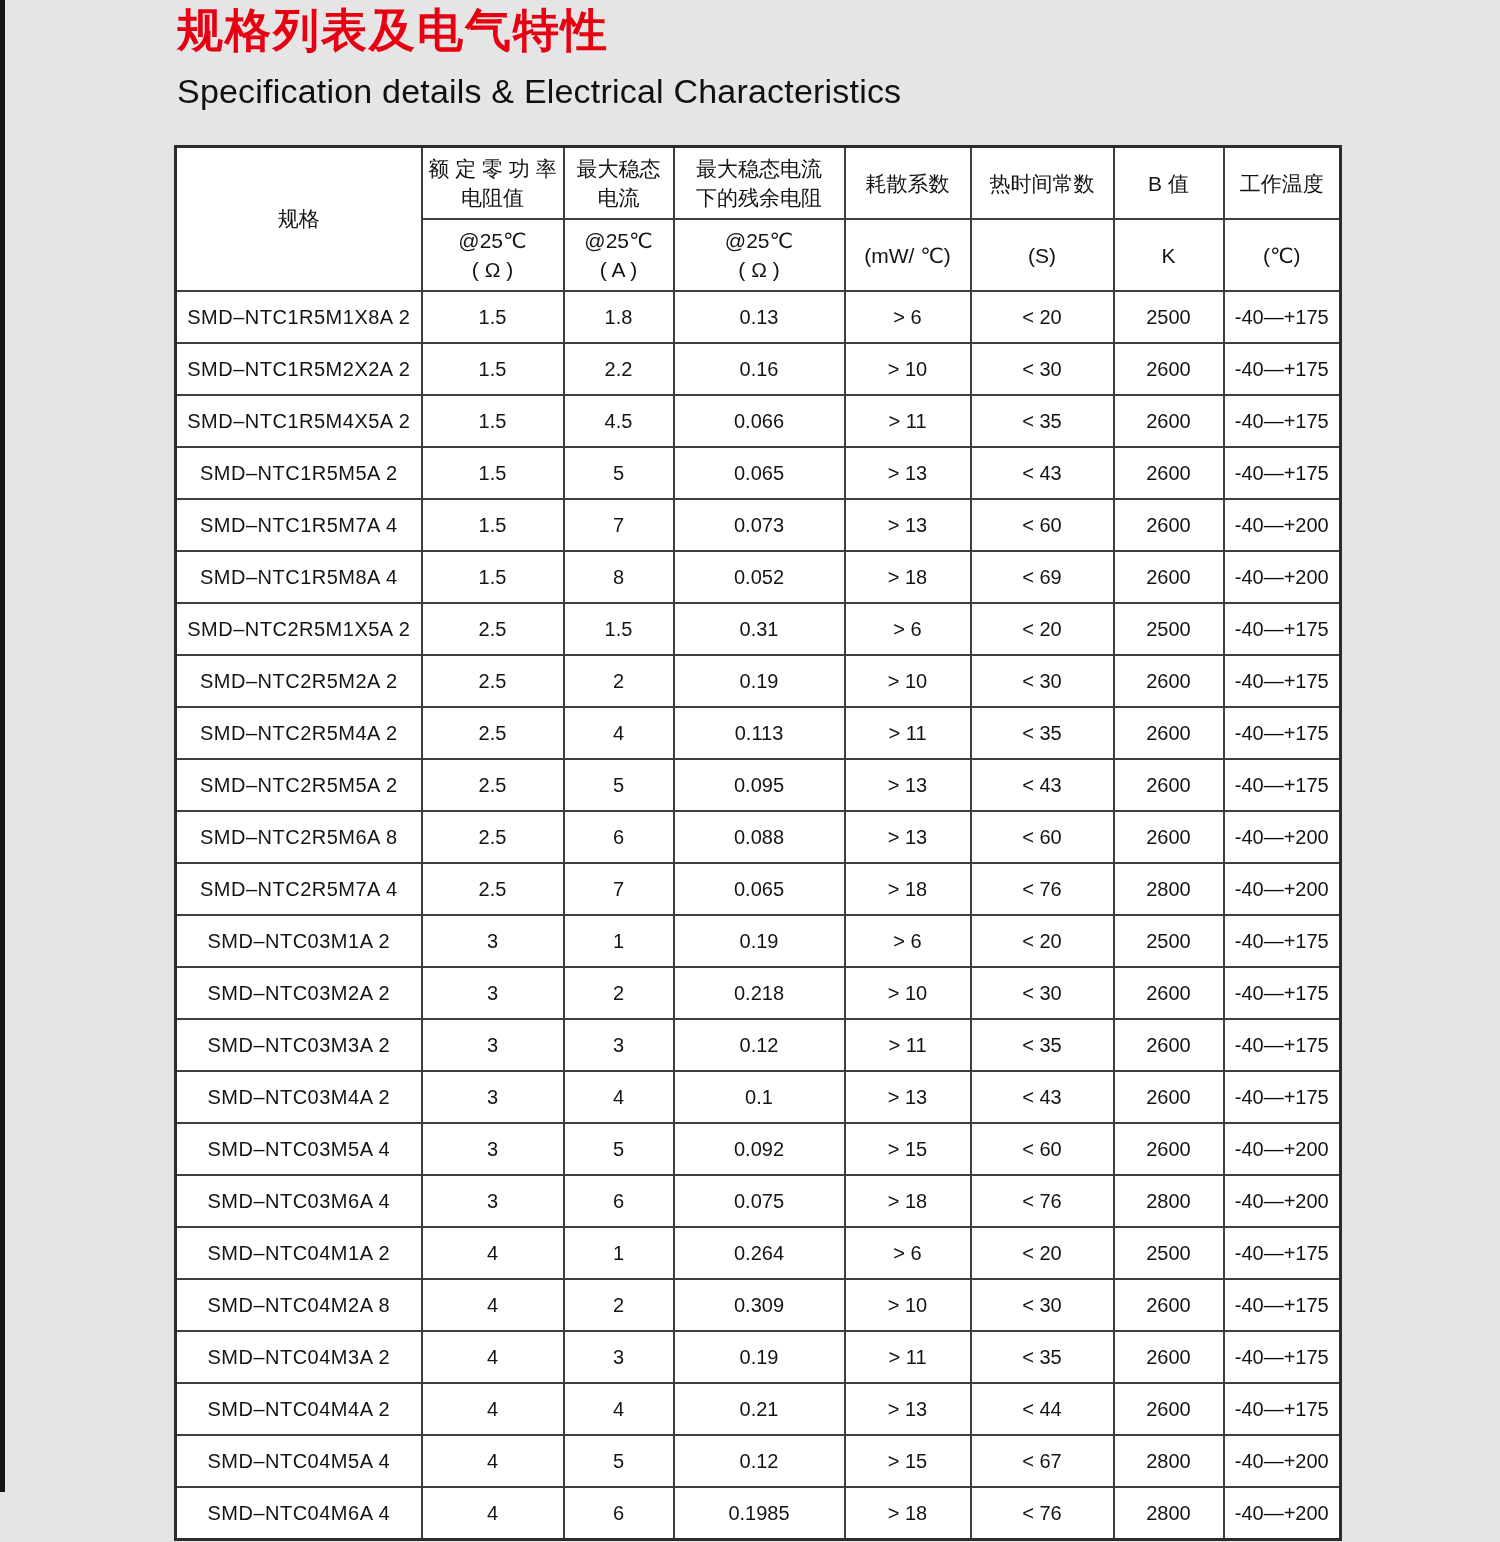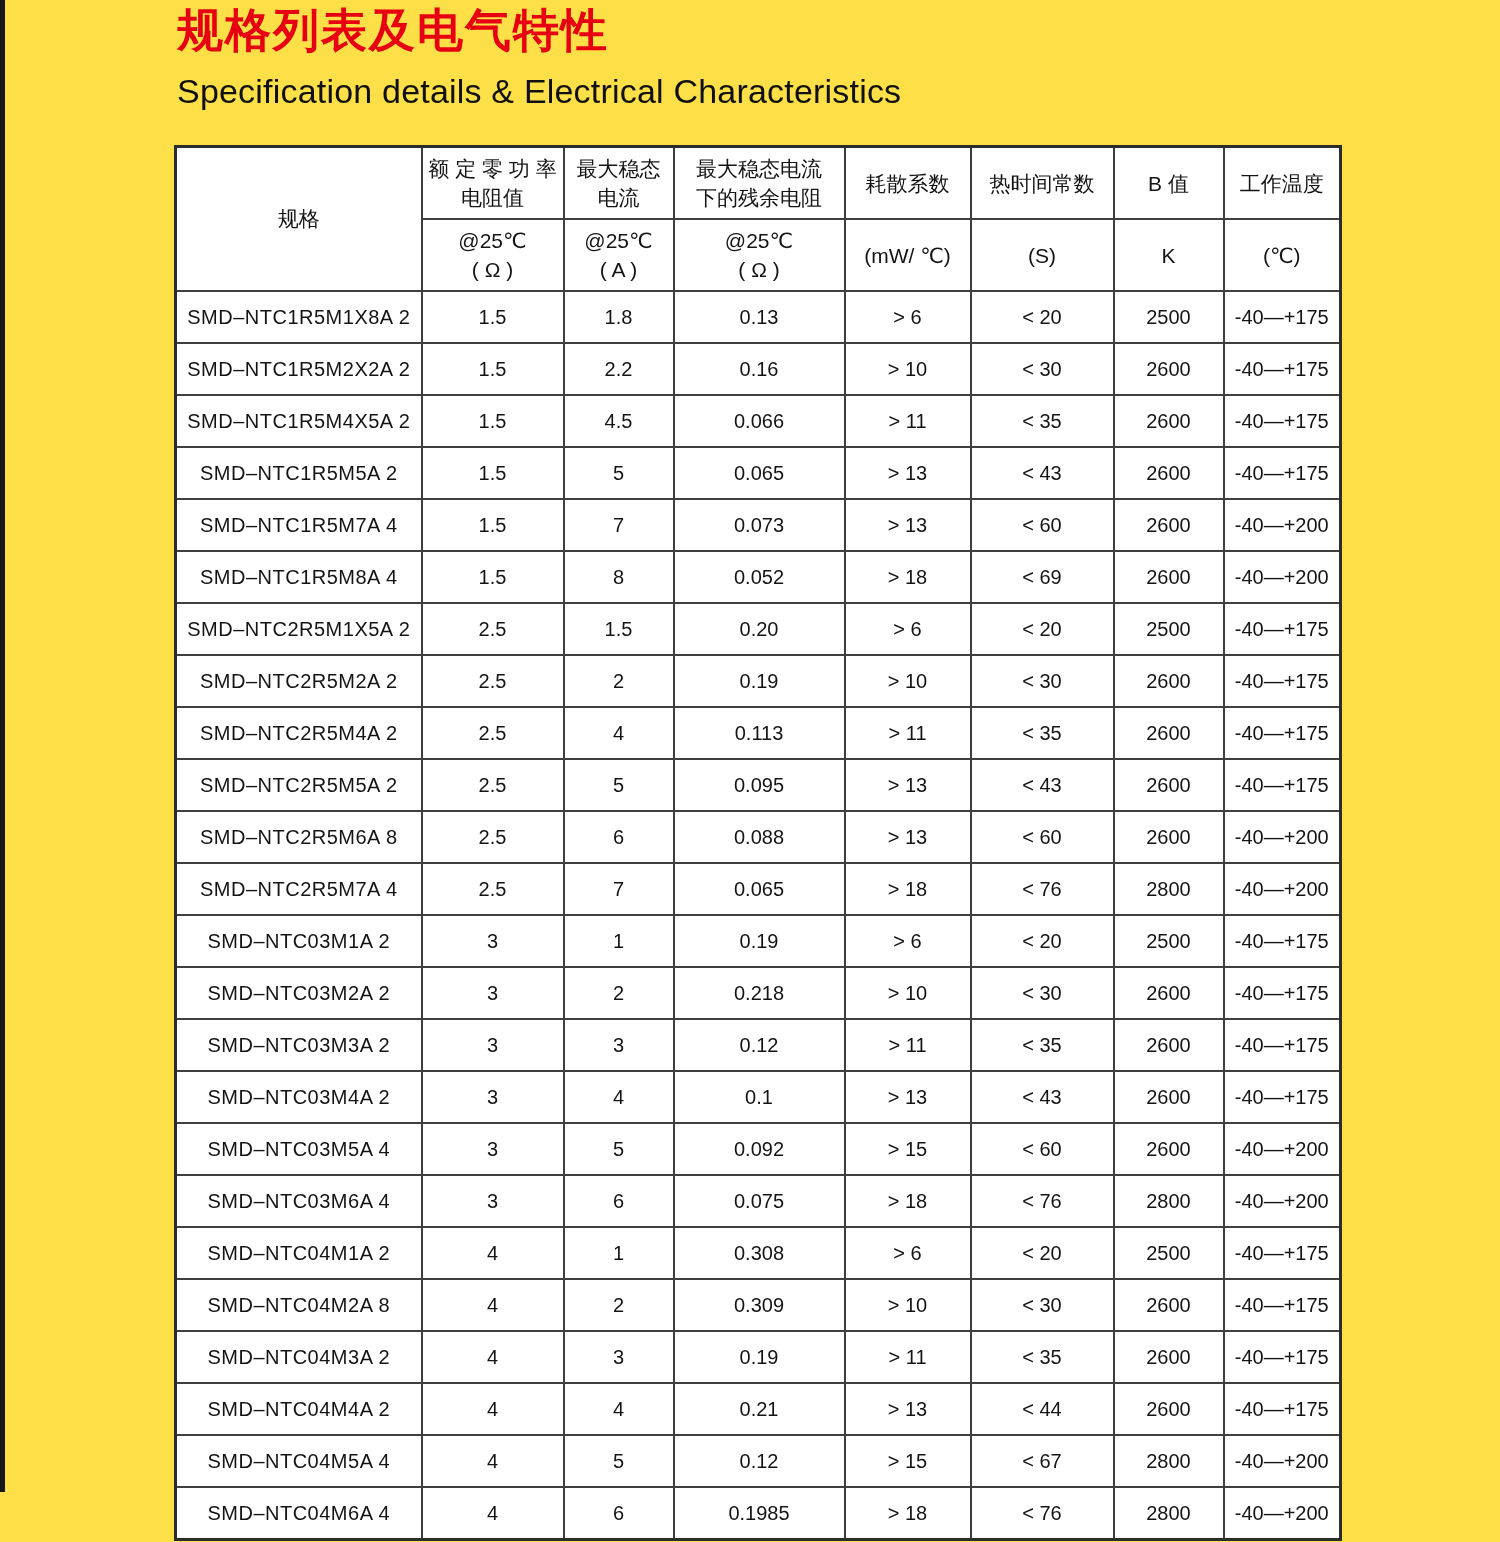--- a/index.html
+++ b/index.html
@@ -1,21 +1,21 @@
 <!DOCTYPE html>
 <html><head>
 <meta charset="utf-8">
 <style>
   html, body { margin:0; padding:0; }
   body {
     width:1500px; height:1542px; background:#ffffff;
     font-family:"Liberation Sans","DejaVu Sans",sans-serif;
     color:#141414; overflow:hidden;
   }
-  .page { position:relative; width:1500px; height:1542px; background:#fde047; }
+  .page { position:relative; width:1500px; height:1542px; background:#e5e5e5; }
   .left-rule { position:absolute; left:0; top:0; width:5px; height:1492px; background:#161616; }
   .title-zh {
     position:absolute; left:177px; top:0px; margin:0;
     font-size:46px; font-weight:bold; letter-spacing:2px;
   }
   .title-en {
     position:absolute; left:177px; top:72px; margin:0;
     font-size:34px; font-weight:normal; color:#101010; letter-spacing:0.2px;text-align:right;
   }
   table.spec-table {
@@ -168,21 +168,21 @@
           <td>0.052</td>
           <td>&gt; 18</td>
           <td>&lt; 69</td>
           <td>2600</td>
           <td>-40—+200</td>
         </tr>
         <tr>
           <td>SMD–NTC2R5M1X5A 2</td>
           <td>2.5</td>
           <td>1.5</td>
-          <td>0.20</td>
+          <td>0.31</td>
           <td>&gt; 6</td>
           <td>&lt; 20</td>
           <td>2500</td>
           <td>-40—+175</td>
         </tr>
         <tr>
           <td>SMD–NTC2R5M2A 2</td>
           <td>2.5</td>
           <td>2</td>
           <td>0.19</td>
@@ -288,21 +288,21 @@
           <td>0.075</td>
           <td>&gt; 18</td>
           <td>&lt; 76</td>
           <td>2800</td>
           <td>-40—+200</td>
         </tr>
         <tr>
           <td>SMD–NTC04M1A 2</td>
           <td>4</td>
           <td>1</td>
-          <td>0.308</td>
+          <td>0.264</td>
           <td>&gt; 6</td>
           <td>&lt; 20</td>
           <td>2500</td>
           <td>-40—+175</td>
         </tr>
         <tr>
           <td>SMD–NTC04M2A 8</td>
           <td>4</td>
           <td>2</td>
           <td>0.309</td>

